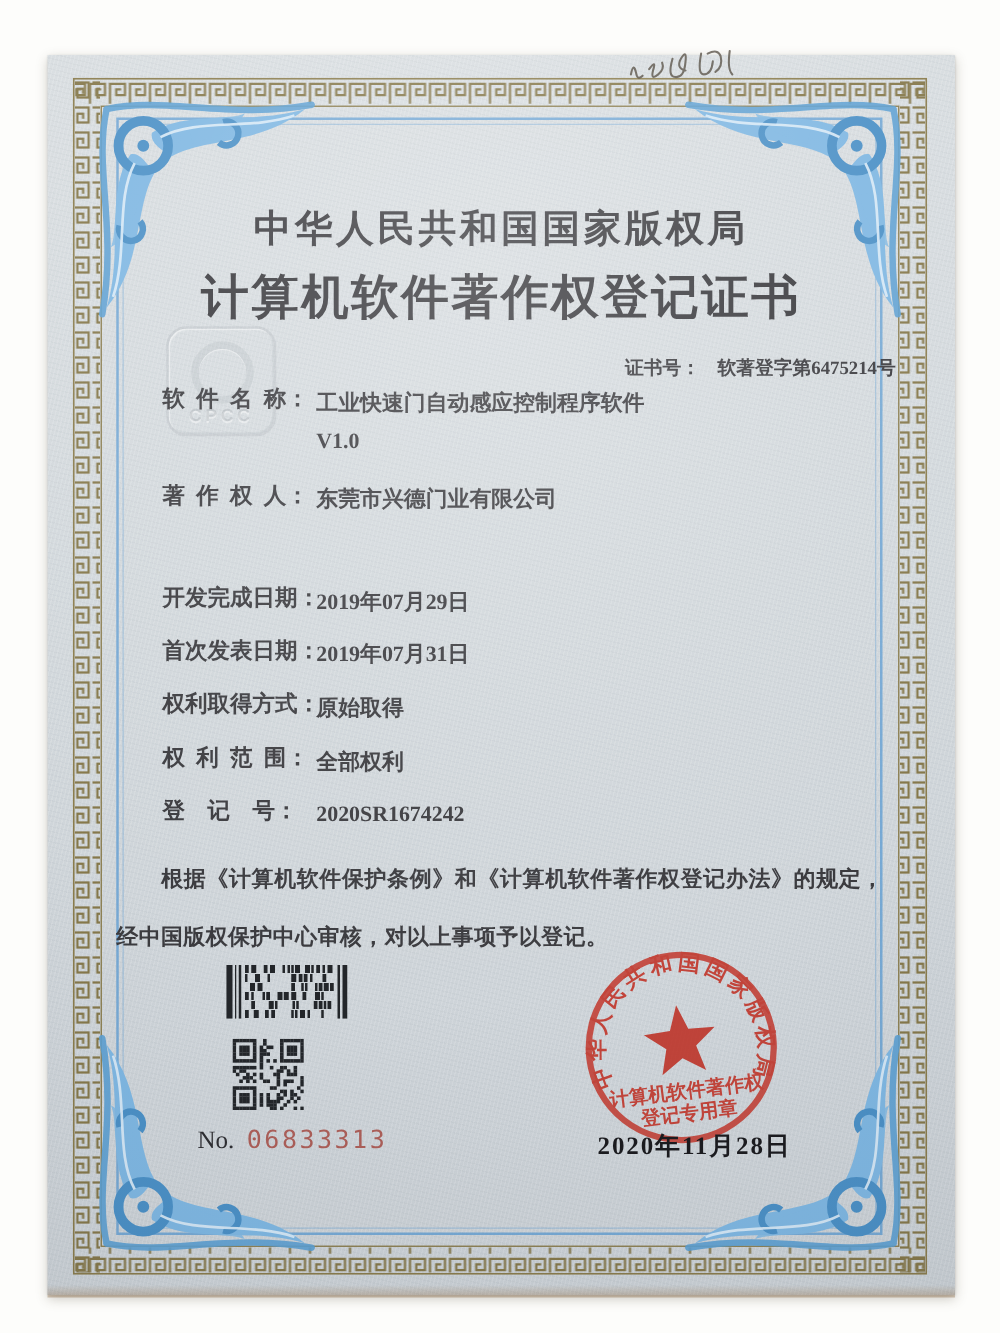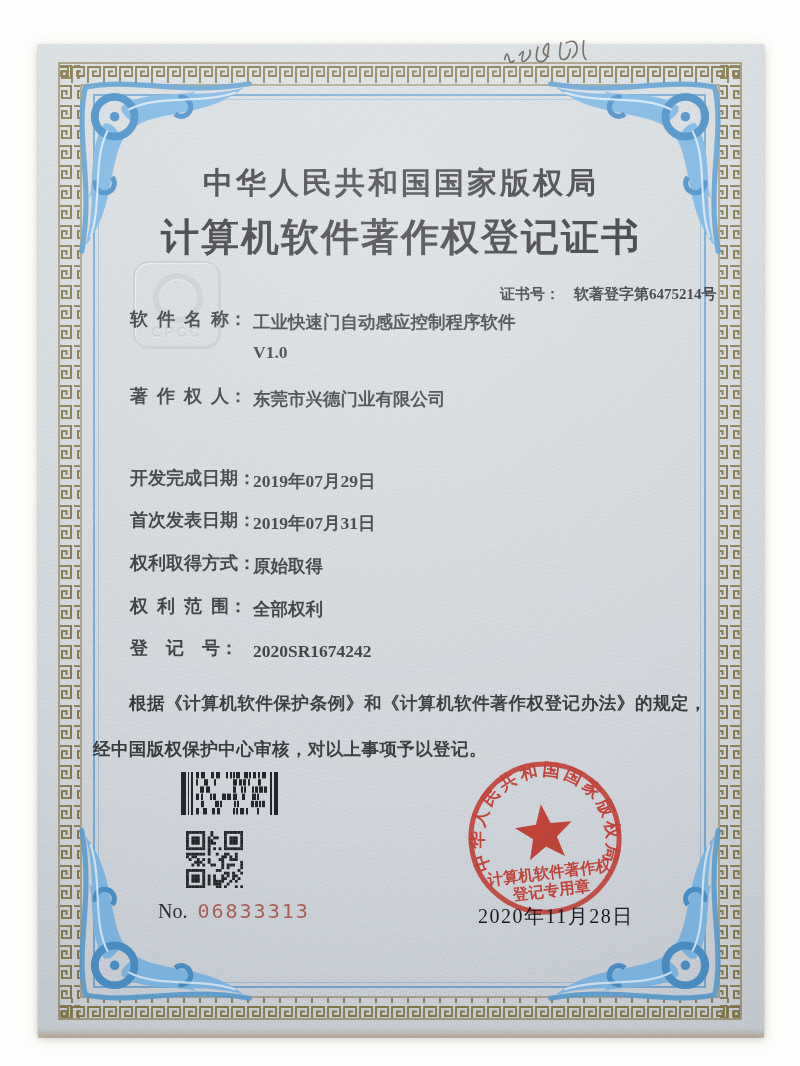--- a/index.html
+++ b/index.html
@@ -63,21 +63,21 @@
   .barcode { position:absolute; left:143px; top:728px; width:97px; height:43px; }
   .qrcode  { position:absolute; left:148px; top:787px; width:57px; height:57px; }
   .serial  { position:absolute; left:120px; top:855px; font-size:20px; color:#2e2e32; }
   .serial .digits {
     font-family:"DejaVu Sans Mono","Liberation Mono",monospace;
     color:#a84f47; letter-spacing:2px; opacity:.88; margin-left:10px; font-size:20px;
   }
   .seal { position:absolute; left:427px; top:714px; width:160px; height:160px;
           transform:rotate(-7deg); opacity:.93; }
   .issue-date {
-    position:absolute; left:440px; top:859px; font-size:20px; font-weight:400;
+    position:absolute; left:440px; top:859px; font-size:20px; font-weight:700;
     color:#1b1b1f; letter-spacing:1.5px; z-index:6;
   }
   .emboss {
     position:absolute; left:95px; top:217px; width:88px; height:88px;
     border-radius:16px; border:2px solid rgba(130,138,144,.22);
     box-shadow:inset 1px 1px 1px rgba(255,255,255,.65), inset -1px -1px 1px rgba(90,100,110,.15);
     opacity:.8;
   }
   .emboss .ring {
     position:absolute; left:18px; top:10px; width:50px; height:50px; border-radius:50%;

